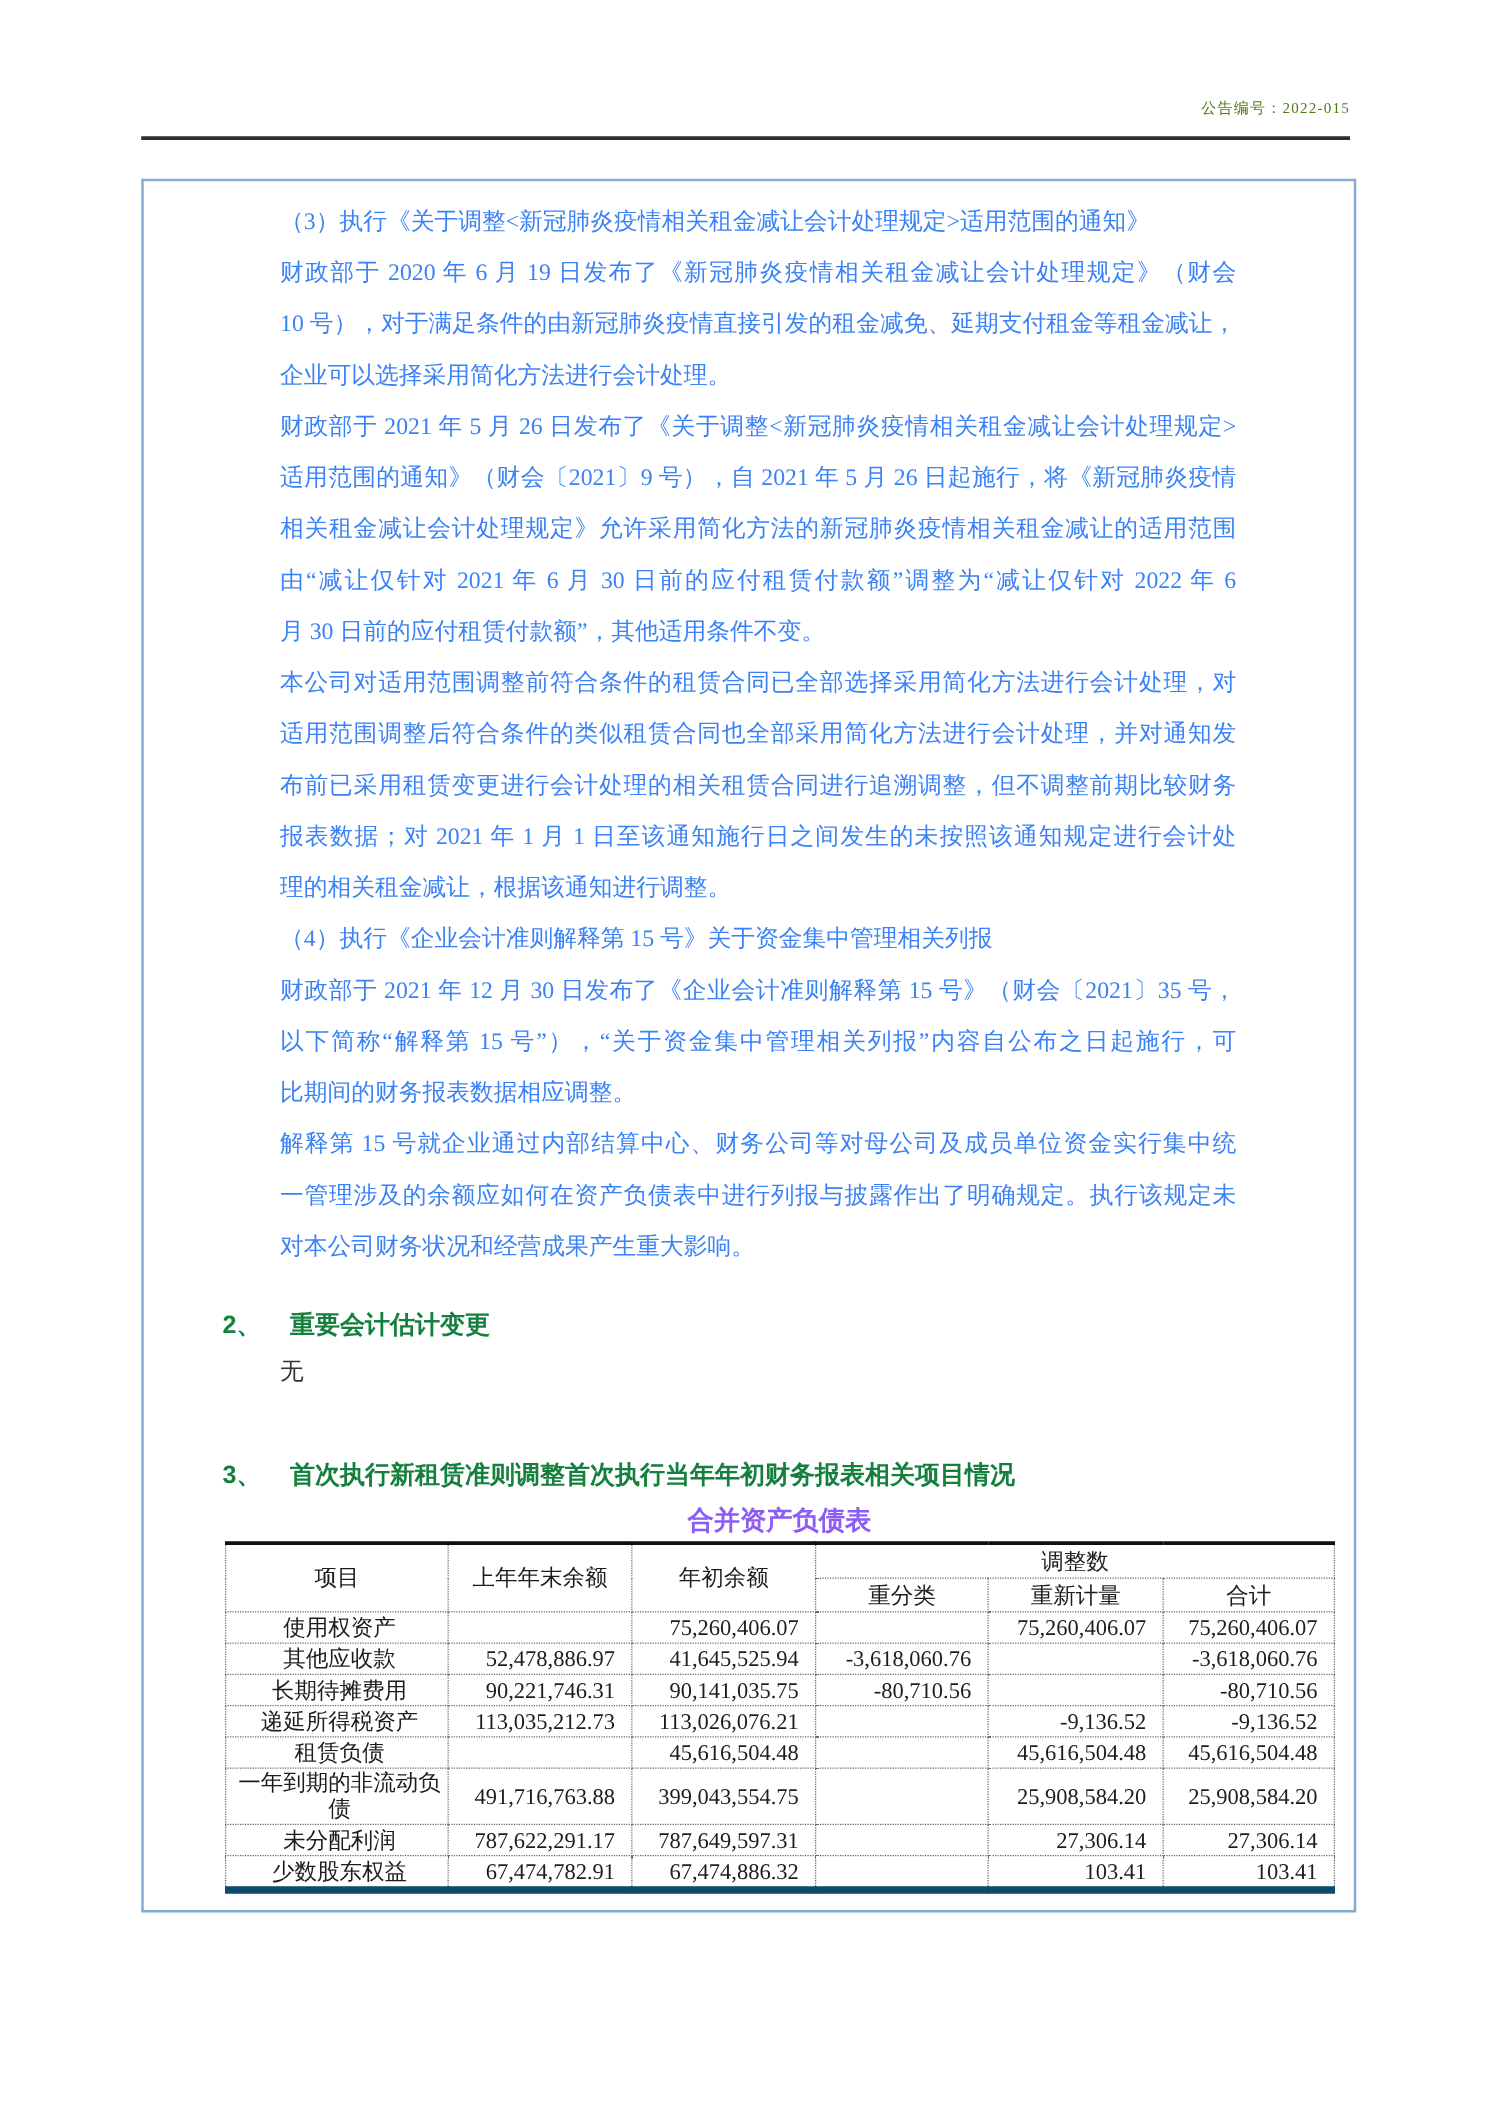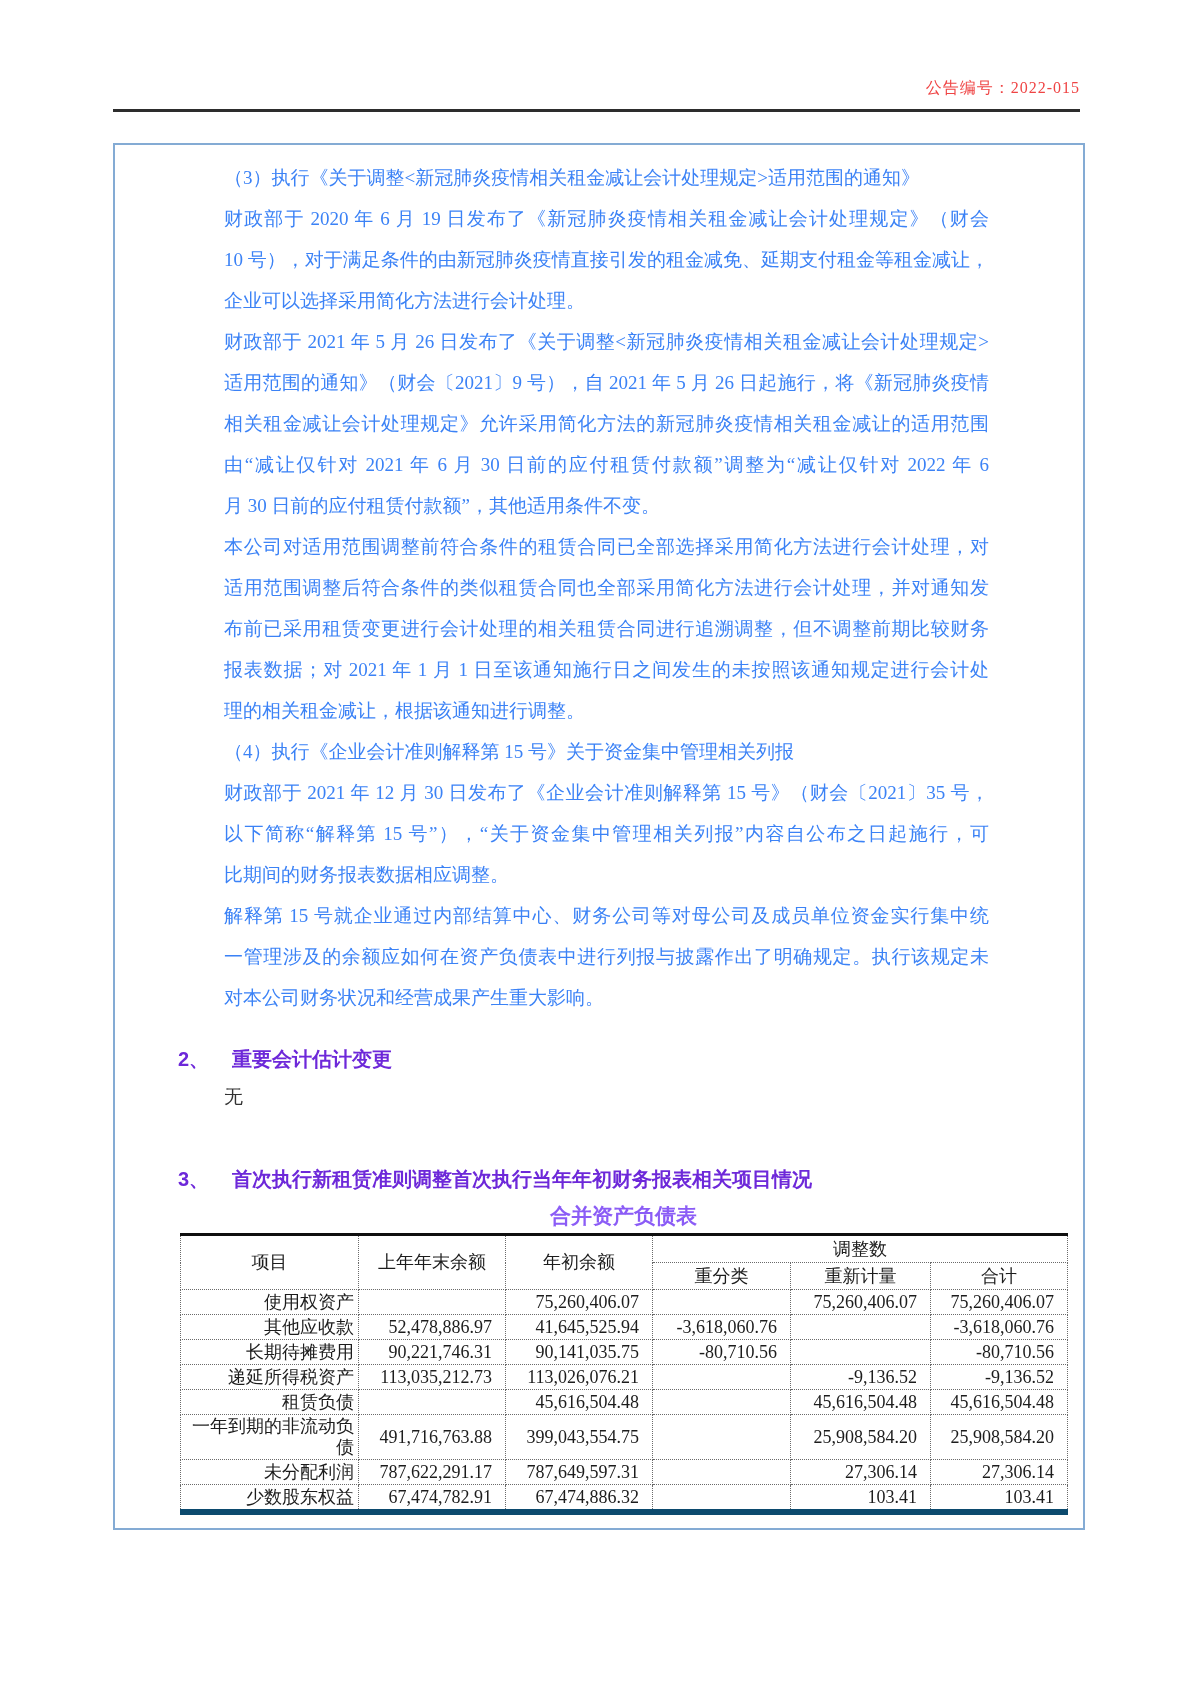--- a/index.html
+++ b/index.html
@@ -6,21 +6,21 @@
   body {
     position:relative;
     width:1200px; height:1697px;
     background:#ffffff;
     font-family:"Liberation Serif","DejaVu Serif",serif;
     color:#1f1f1f;
     overflow:hidden;
   }
   .notice-no {
     position:absolute; top:78px; right:120px;
-    font-size:16px; letter-spacing:1px; color:#ef4444;
+    font-size:12px; letter-spacing:1px; color:#4d7c0f;
   }
   .header-rule {
     position:absolute; left:113px; top:109px;
     width:967px; height:3px; background:#2d2d2d;
   }
   .content-box {
     position:absolute; left:113px; top:143px;
     width:972px; height:1387px;
     border:2px solid #84abd4; background:#ffffff;
     box-sizing:border-box;
@@ -33,21 +33,21 @@
     white-space:nowrap; overflow:hidden; color:#3b82f6;
   }
   .pline.fill {
     white-space:normal;
     text-align:justify;
     text-align-last:justify;
   }
   .section {
     position:absolute; left:178px;
     font-family:"Liberation Sans","DejaVu Sans",sans-serif;
-    font-weight:bold; font-size:20px; color:#6d28d9;
+    font-weight:bold; font-size:20px; color:#15803d;
   }
   .sec-no { display:inline-block; width:54px; }
   .sec2 { top:1046px; }
   .sec3 { top:1166px; }
   .answer-none {
     position:absolute; left:224px; top:1084px;
     font-size:19px; color:#333;
   }
   .table-title {
     position:absolute; left:180px; top:1202px; width:887px;
@@ -62,21 +62,21 @@
     border-top:3px solid #0f0f0f;
     border-bottom:6px solid #0c4a6e;
   }
   .bs-table th, .bs-table td {
     border:1px dotted #6a6a6a;
     font-weight:normal;
     line-height:21px;
   }
   .bs-table th { text-align:center; padding:2px 3px; height:22px; }
   .bs-table td { height:22px; }
-  .bs-table td.c-label { text-align:right; padding:1px 4px 1px 8px;margin-top:16px; }
+  .bs-table td.c-label { text-align:center; padding:1px 4px 1px 8px;margin-top:16px; }
   .bs-table td.c-num  { text-align:right; padding:1px 13px 1px 3px; }
 </style>
 </head>
 <body>
 
 <div class="notice-no">公告编号：2022-015</div>
 <div class="header-rule"></div>
 
 <div class="content-box"></div>
 

